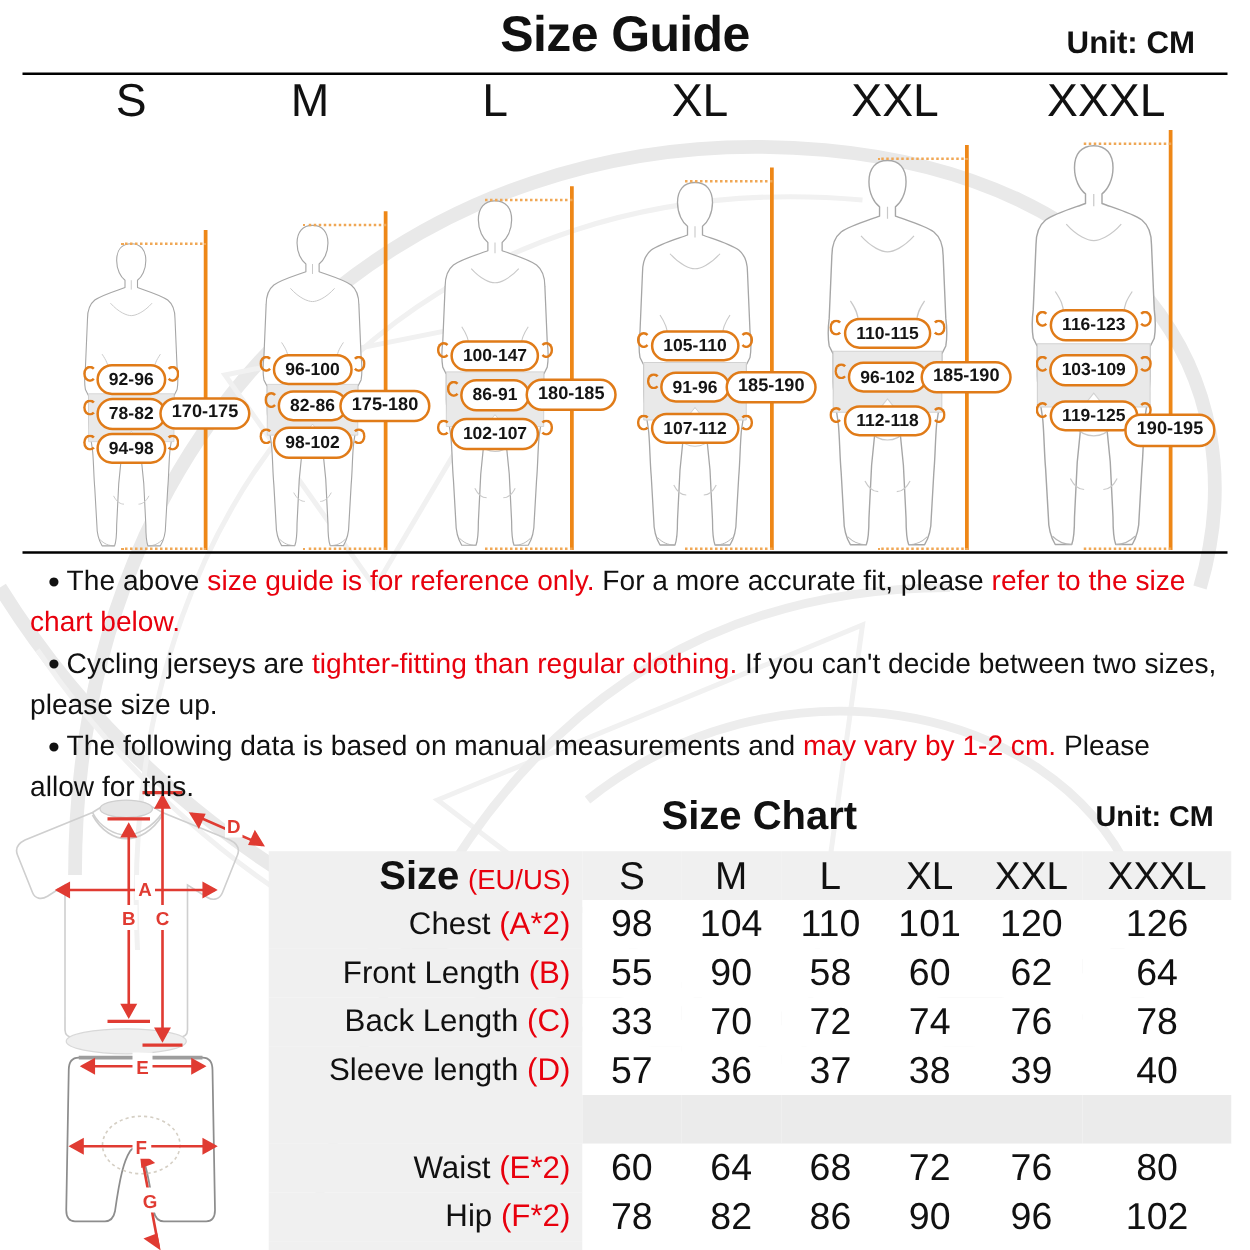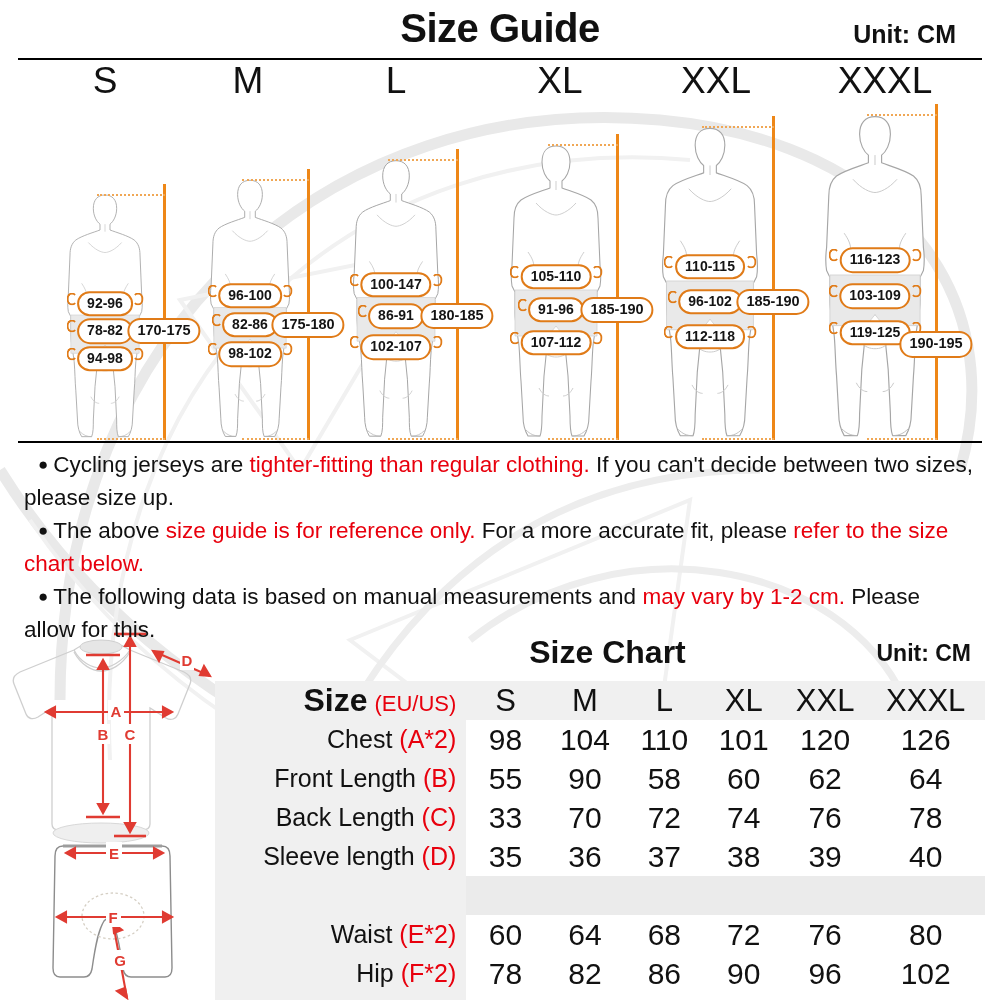--- a/index.html
+++ b/index.html
@@ -434,22 +434,22 @@
     <div class="hook left" style="left: 834px; top: 186.45px;"></div>
     <div class="hook right" style="left: 916px; top: 186.45px;"></div>
     <div class="pill" style="left: 875px; top: 227.75px;">119-125</div>
     <div class="hook left" style="left: 834px; top: 222.75px;"></div>
     <div class="hook right" style="left: 916px; top: 222.75px;"></div>
     <div class="pill hpill" style="left: 936px; top: 191.45px; margin-top: 48px;">190-195</div>
   </div>
 
 <div class="hrule-mid"></div>
 <div class="notes" id="notes">
+    <div class="note-line note-indent"><span class="bullet">●</span><span>The above </span><span class="red">size guide is for reference only.</span><span> For a more accurate fit, please </span><span class="red">refer to the size chart below.</span></div>
     <div class="note-line note-indent"><span class="bullet">●</span><span>Cycling jerseys are </span><span class="red">tighter-fitting than regular clothing.</span><span> If you can't decide between two sizes, please size up.</span></div>
-    <div class="note-line note-indent"><span class="bullet">●</span><span>The above </span><span class="red">size guide is for reference only.</span><span> For a more accurate fit, please </span><span class="red">refer to the size chart below.</span></div>
     <div class="note-line note-indent"><span class="bullet">●</span><span>The following data is based on manual measurements and </span><span class="red">may vary by 1-2 cm.</span><span> Please allow for this.</span></div>
   </div>
 
 <svg class="garments" viewBox="0 0 215 372">
 
   <g fill="none" stroke="#cfcfcf" stroke-width="1.3">
     <path d="M 98 14 C 86 14, 80 18, 74 22 L 20 44 C 14 47, 12 51, 14 56 L 26 86
              C 28 91, 33 92, 38 89 L 52 80 L 52 196 C 52 200, 55 202, 59 202
              L 142 202 C 147 202, 150 200, 150 196 L 150 80 L 166 90
              C 171 93, 176 91, 178 86 L 190 56 C 192 51, 190 47, 184 44
@@ -557,21 +557,21 @@
         <td class="lbl-cell"><span>Back Length </span><span class="red">(C)</span></td>
         <td class="val-cell col-s">33</td>
         <td class="val-cell col-m">70</td>
         <td class="val-cell col-l">72</td>
         <td class="val-cell col-xl">74</td>
         <td class="val-cell col-xxl">76</td>
         <td class="val-cell col-xxxl">78</td>
       </tr>
       <tr>
         <td class="lbl-cell"><span>Sleeve length </span><span class="red">(D)</span></td>
-        <td class="val-cell col-s">35</td>
+        <td class="val-cell col-s">57</td>
         <td class="val-cell col-m">36</td>
         <td class="val-cell col-l">37</td>
         <td class="val-cell col-xl">38</td>
         <td class="val-cell col-xxl">39</td>
         <td class="val-cell col-xxxl">40</td>
       </tr>
       <tr class="sep-row">
         <td class="lbl-cell"></td>
         <td class="val-cell col-s"></td>
         <td class="val-cell col-m"></td>

